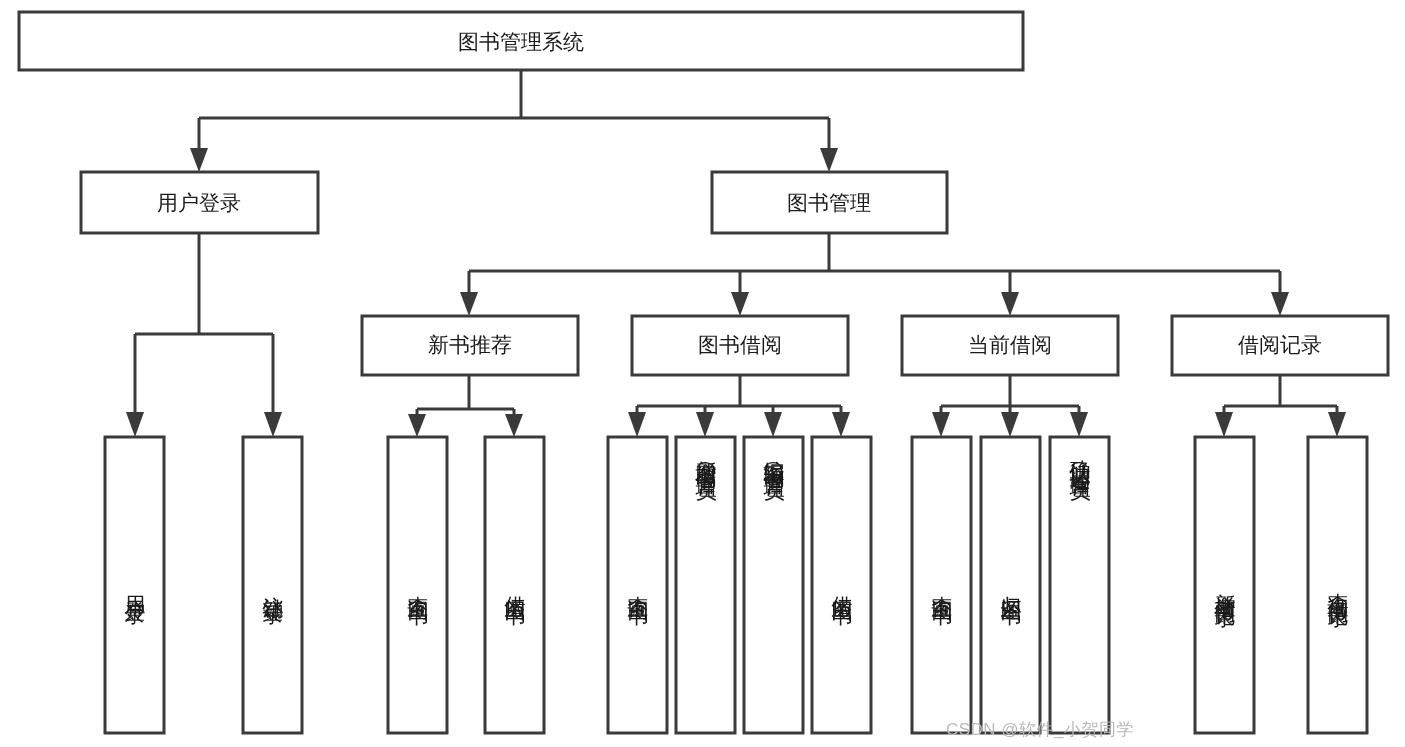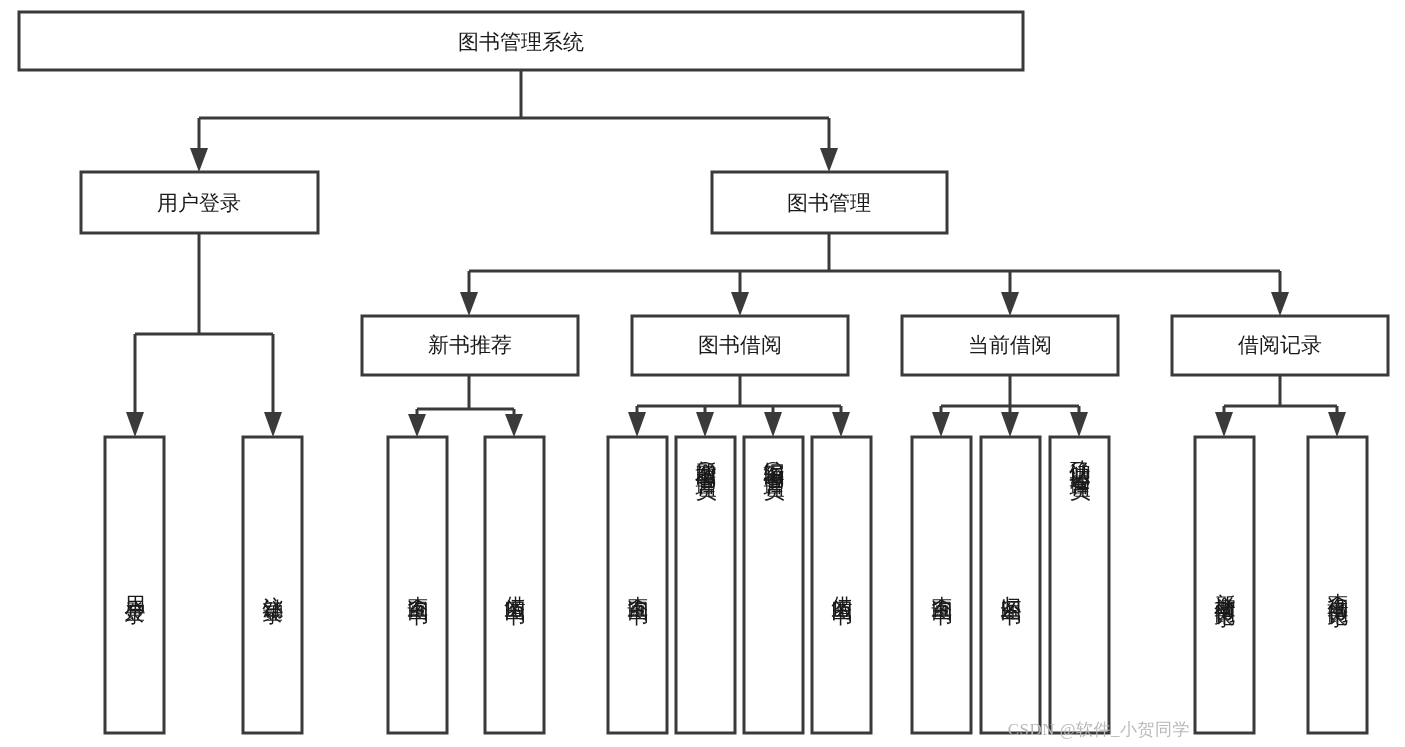--- a/index.html
+++ b/index.html
@@ -12,21 +12,20 @@
     width: 1405px;
     height: 747px;
     overflow: hidden;
     font-family: "DejaVu Sans", "Liberation Sans", sans-serif;
   }
   #diagram-root {
     position: relative;
     width: 1149px;
     height: 747px;
     background: #ffffff;
-    padding-left: 45px;
   }
   svg.chart-canvas {
     position: absolute;
     left: 0;
     top: 0;
     width: 1405px;
     height: 747px;
     display: block;
   }
   .node-box {
@@ -65,23 +64,23 @@
     stroke: #3a3a3a;
     stroke-width: 3;
     fill: none;
   }
   .arrow-head {
     fill: #3a3a3a;
     stroke: none;
   }
   .watermark {
     position: absolute;
-    right: 4px;
+    right: 15px;
     bottom: 6px;
-    font-family: Liberation Serif, serif;
+    font-family: Liberation Sans, sans-serif;
     font-size: 17px;
     color: #b9b9b9;
     white-space: nowrap;
     letter-spacing: 0.5px;
   }
 </style>
 </head>
 <body>
 
 <div id="diagram-root">

